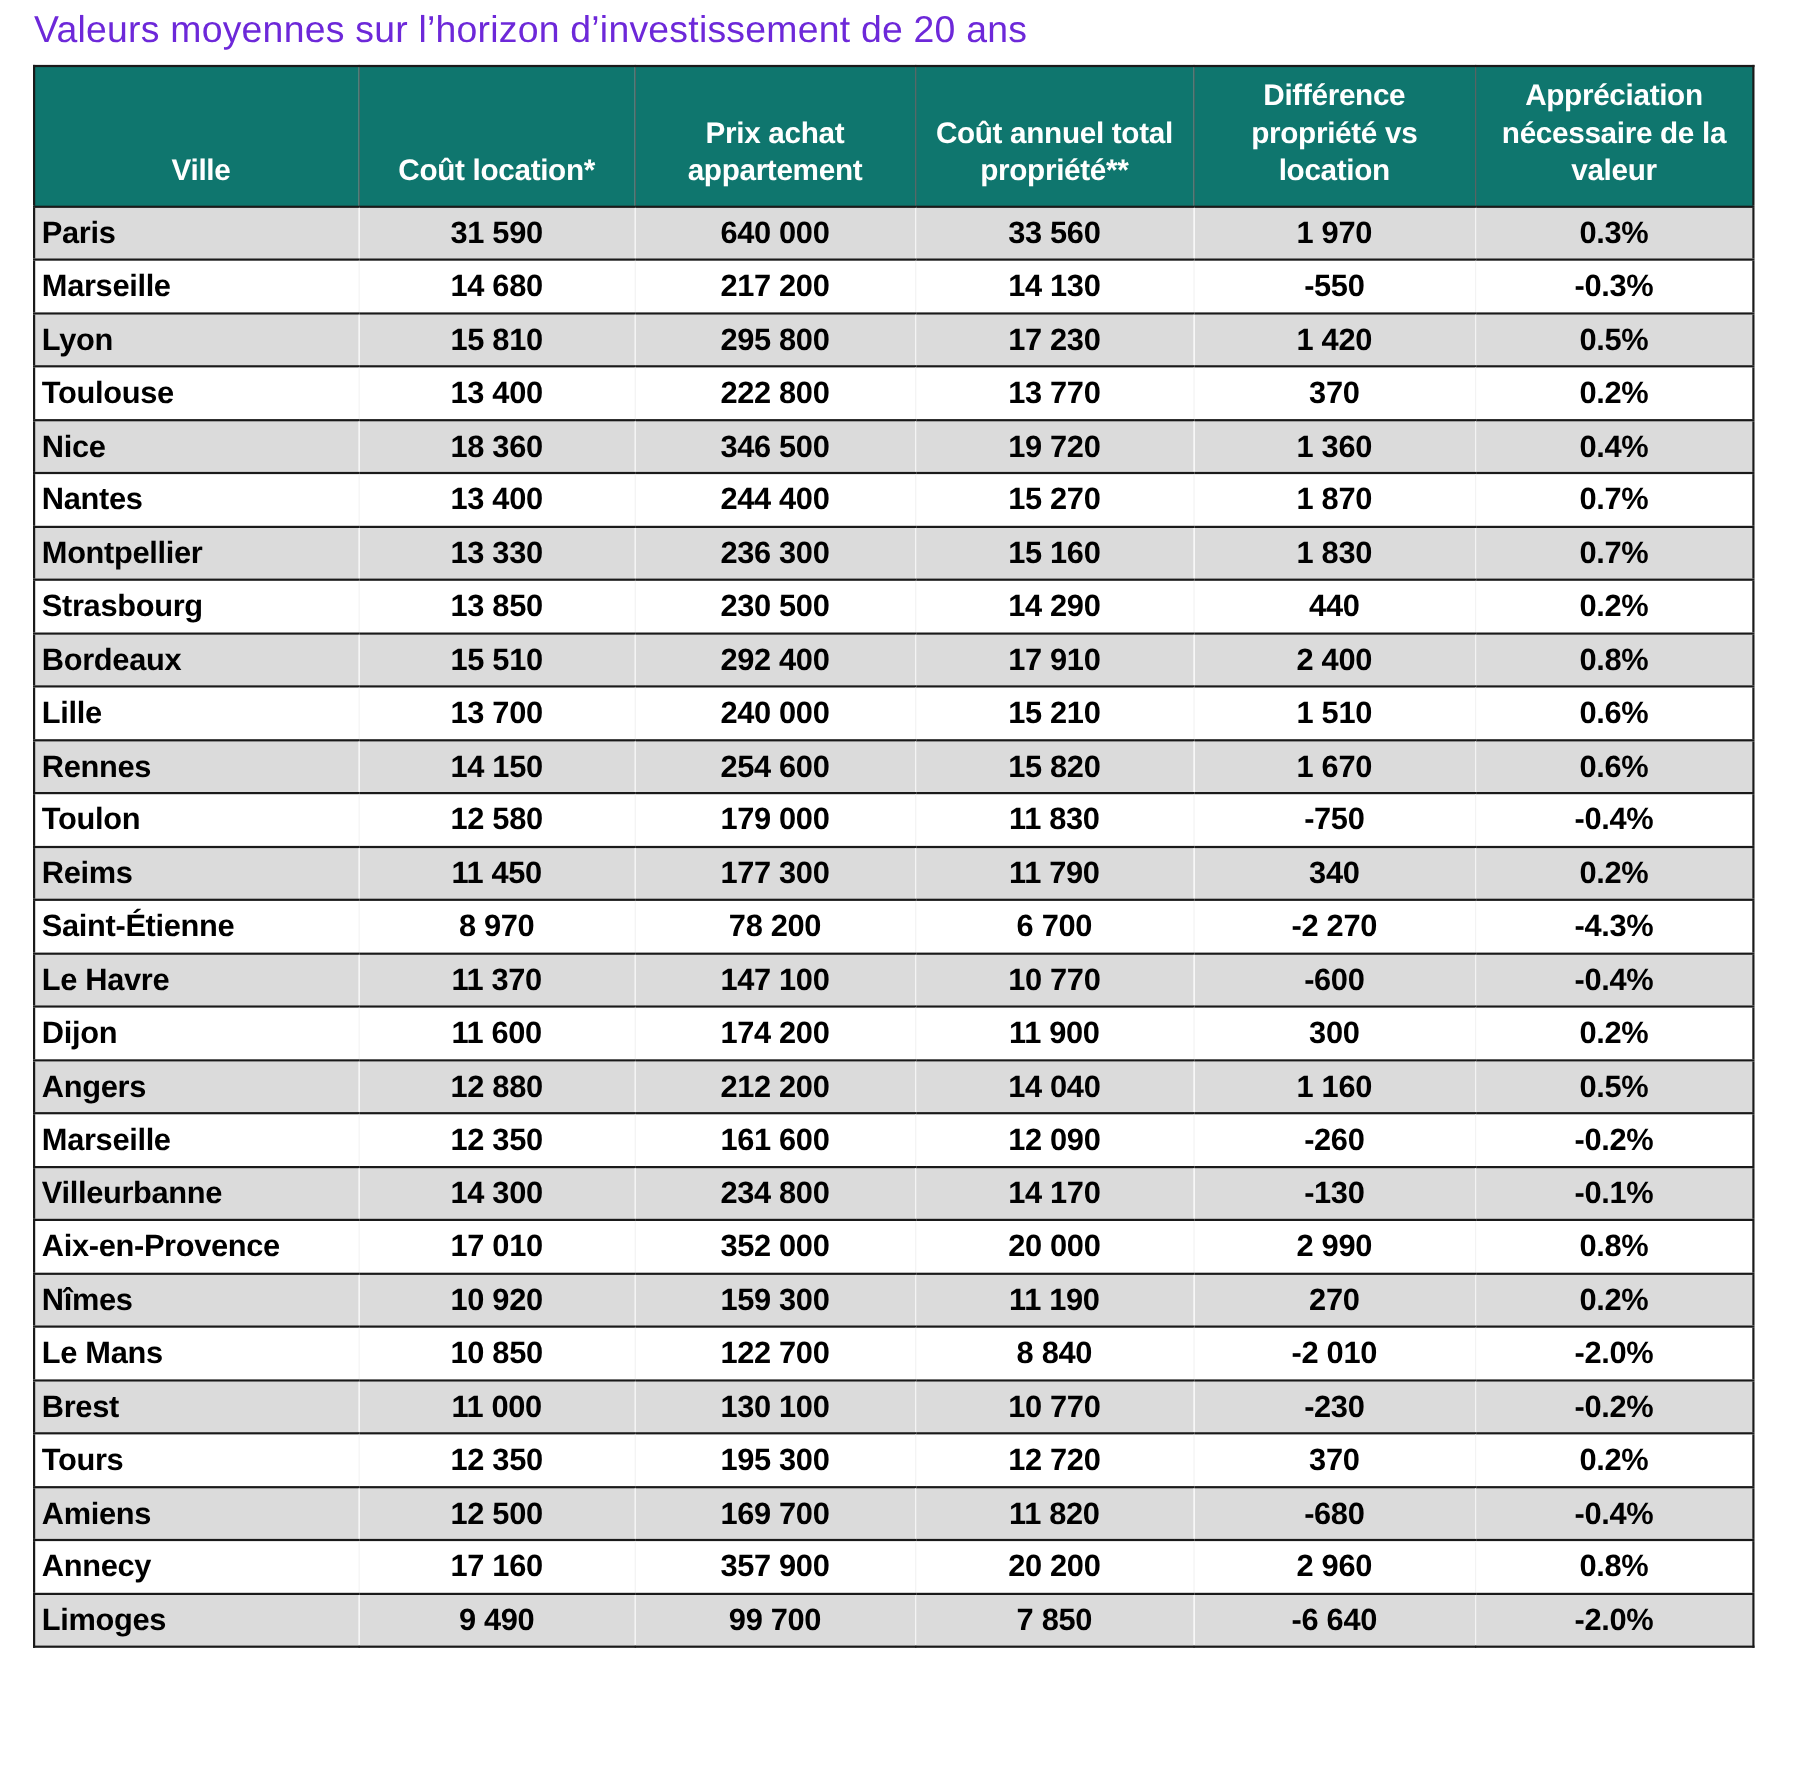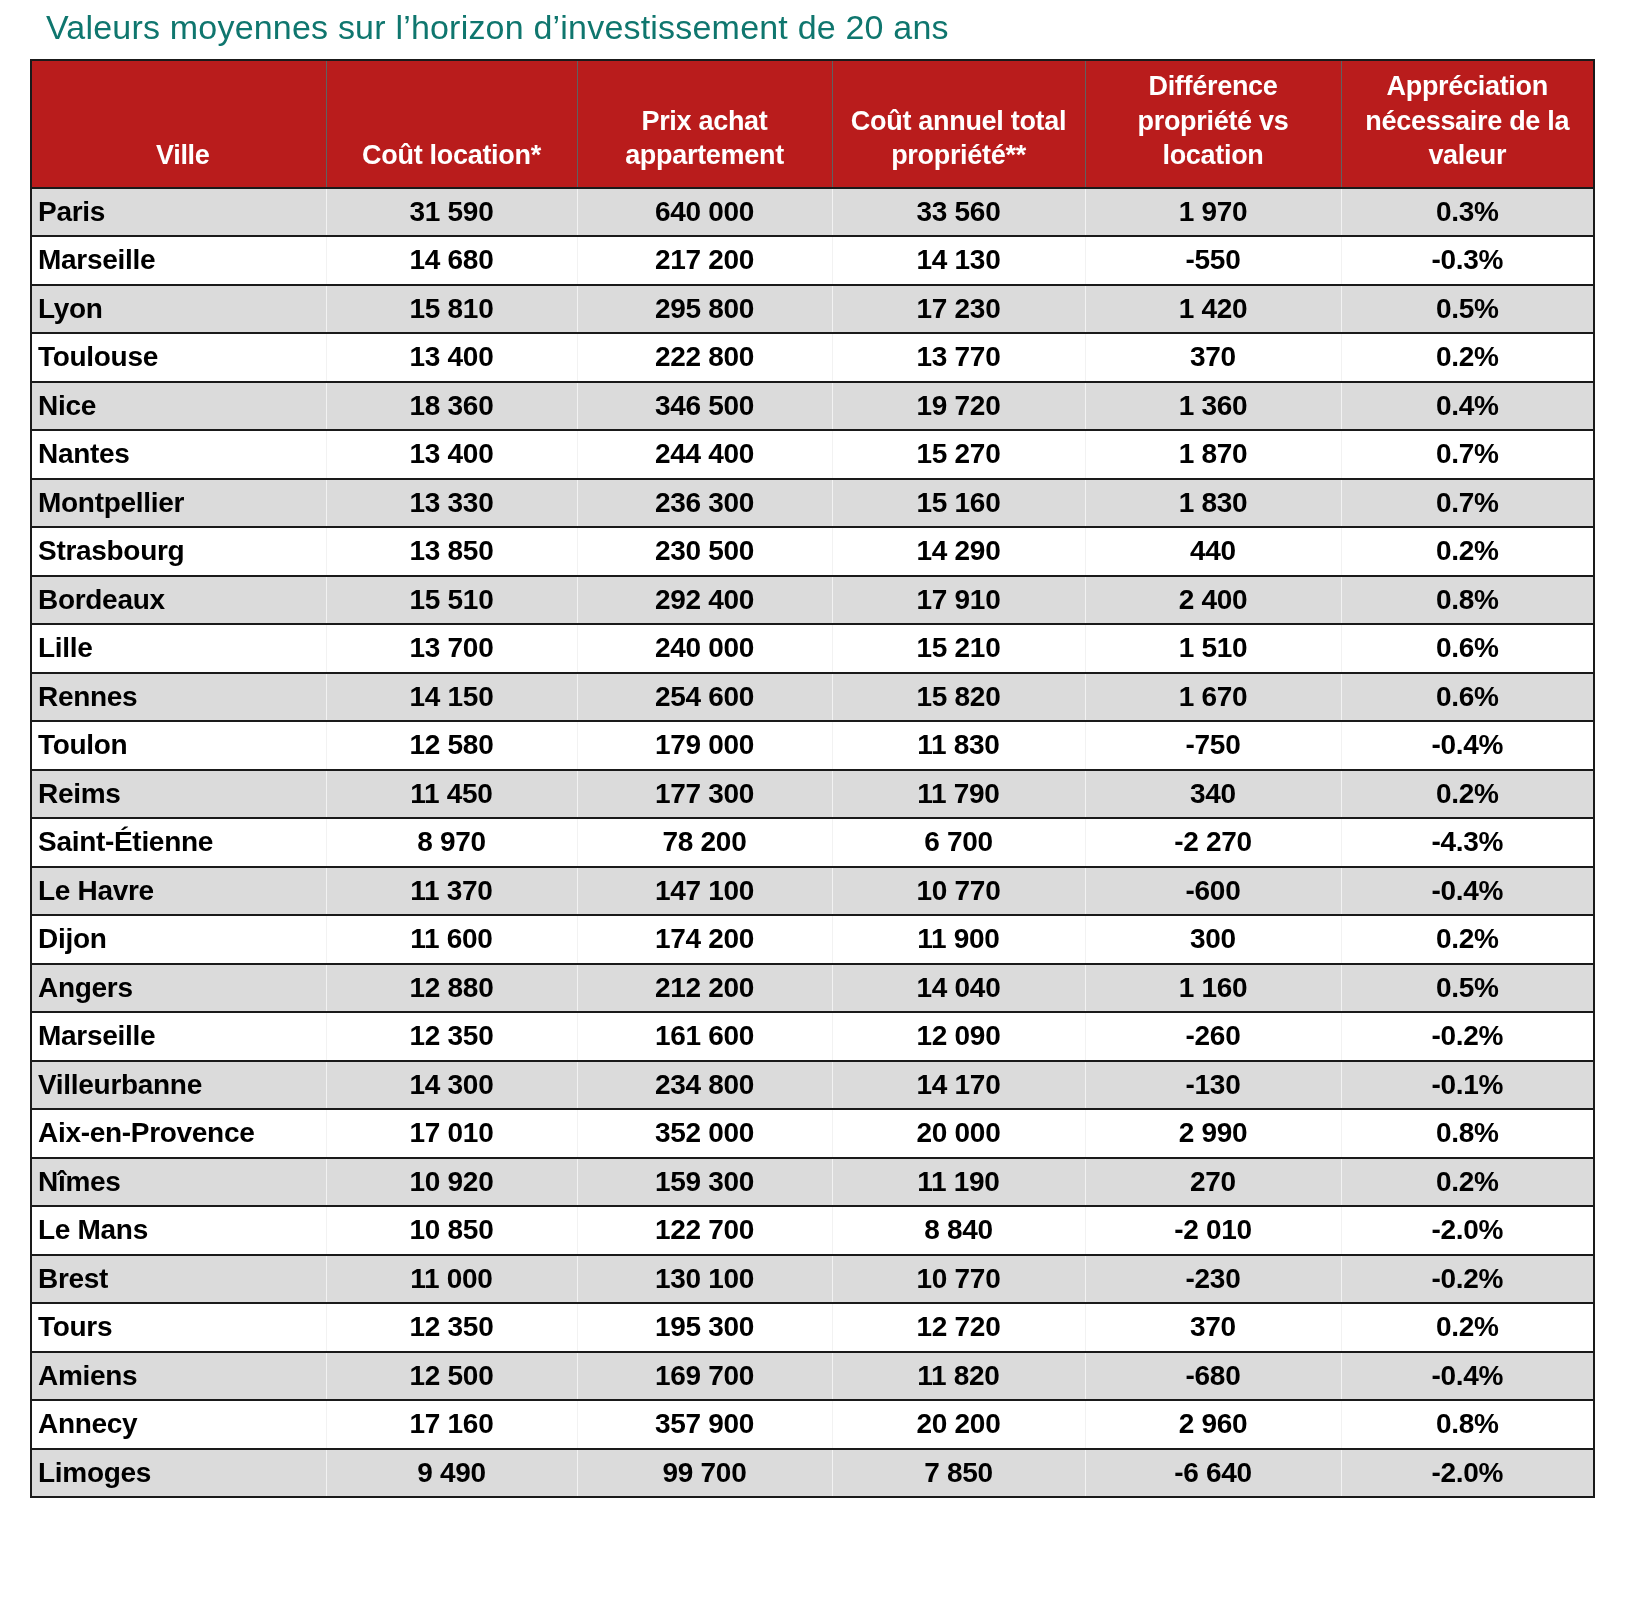--- a/index.html
+++ b/index.html
@@ -12,33 +12,33 @@
     width: 1636px;
     height: 1612px;
     box-sizing: border-box;
     padding: 6px 0 0 30px;
     background: #ffffff;
     overflow: hidden;
   }
   .title {
     font-size: 34px;
     font-weight: 400;
-    color: #0f766e;
+    color: #6d28d9;
     letter-spacing: 0.2px;
-    margin: 2px 0 12px 16px;
+    margin: 2px 0 12px 1px;
     white-space: nowrap;
   }
   table.data-table {
     border-collapse: collapse;
     table-layout: fixed;
     width: 1563px;
     border: 2px solid #1a1a1a;
   }
   thead th {
-    background: #b91c1c;
+    background: #0f766e;
     color: #ffffff;
     font-weight: 700;
     font-size: 27px;
     line-height: 1.28;
     letter-spacing: -0.3px;
     vertical-align: bottom;
     text-align: center;
     padding: 8px 10px 14px 10px;
     box-sizing: border-box;
   }

